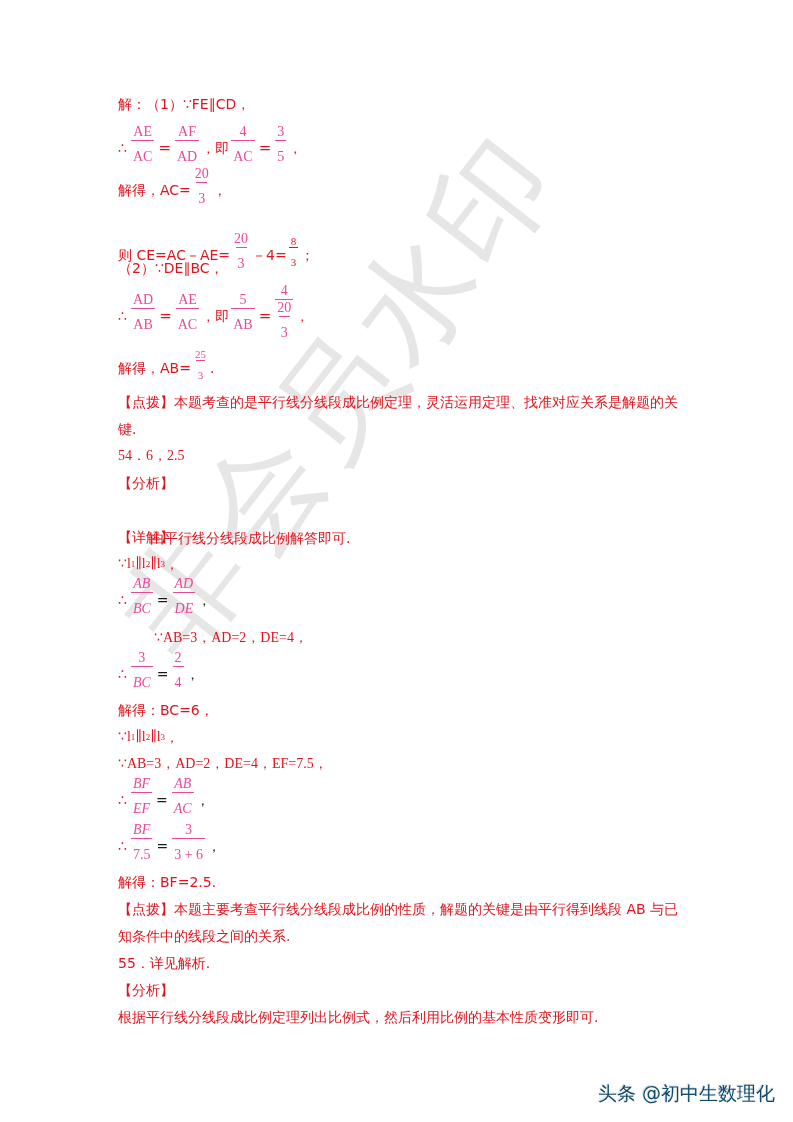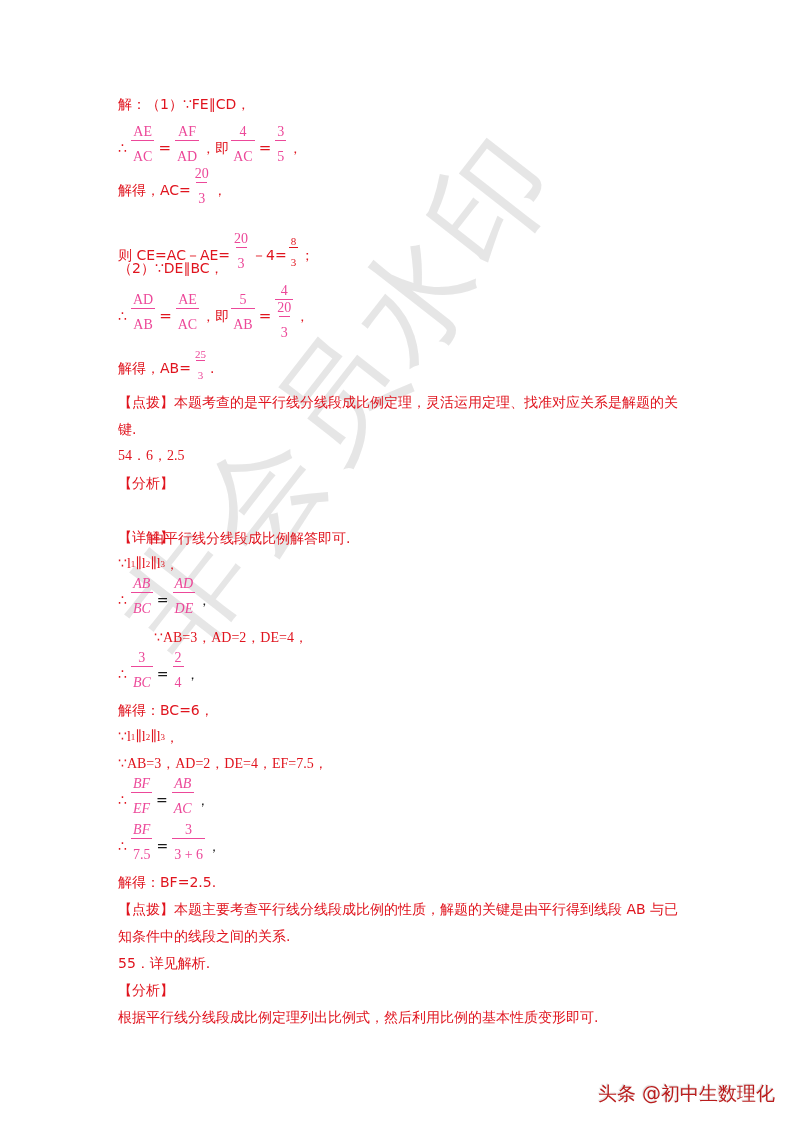--- a/index.html
+++ b/index.html
@@ -78,21 +78,21 @@
       letter-spacing: 6px;
       pointer-events: none;
       z-index: 0;
     }
     .footer-brand {
       position: absolute;
       right: 18px;
       top: 1081px;
       font-family: "DejaVu Sans", sans-serif;
       font-size: 19px;
-      color: #b91c1c;
+      color: #0c4a6e;
       text-shadow: 1px 1px 1px rgba(255,255,255,0.9), -1px -1px 1px rgba(0,0,0,0.15);
     }
     .content { position: relative; z-index: 1; }
   </style>
 </head>
 <body>
 
 <div class="page">
 
   <div class="watermark">非会员水印</div>

